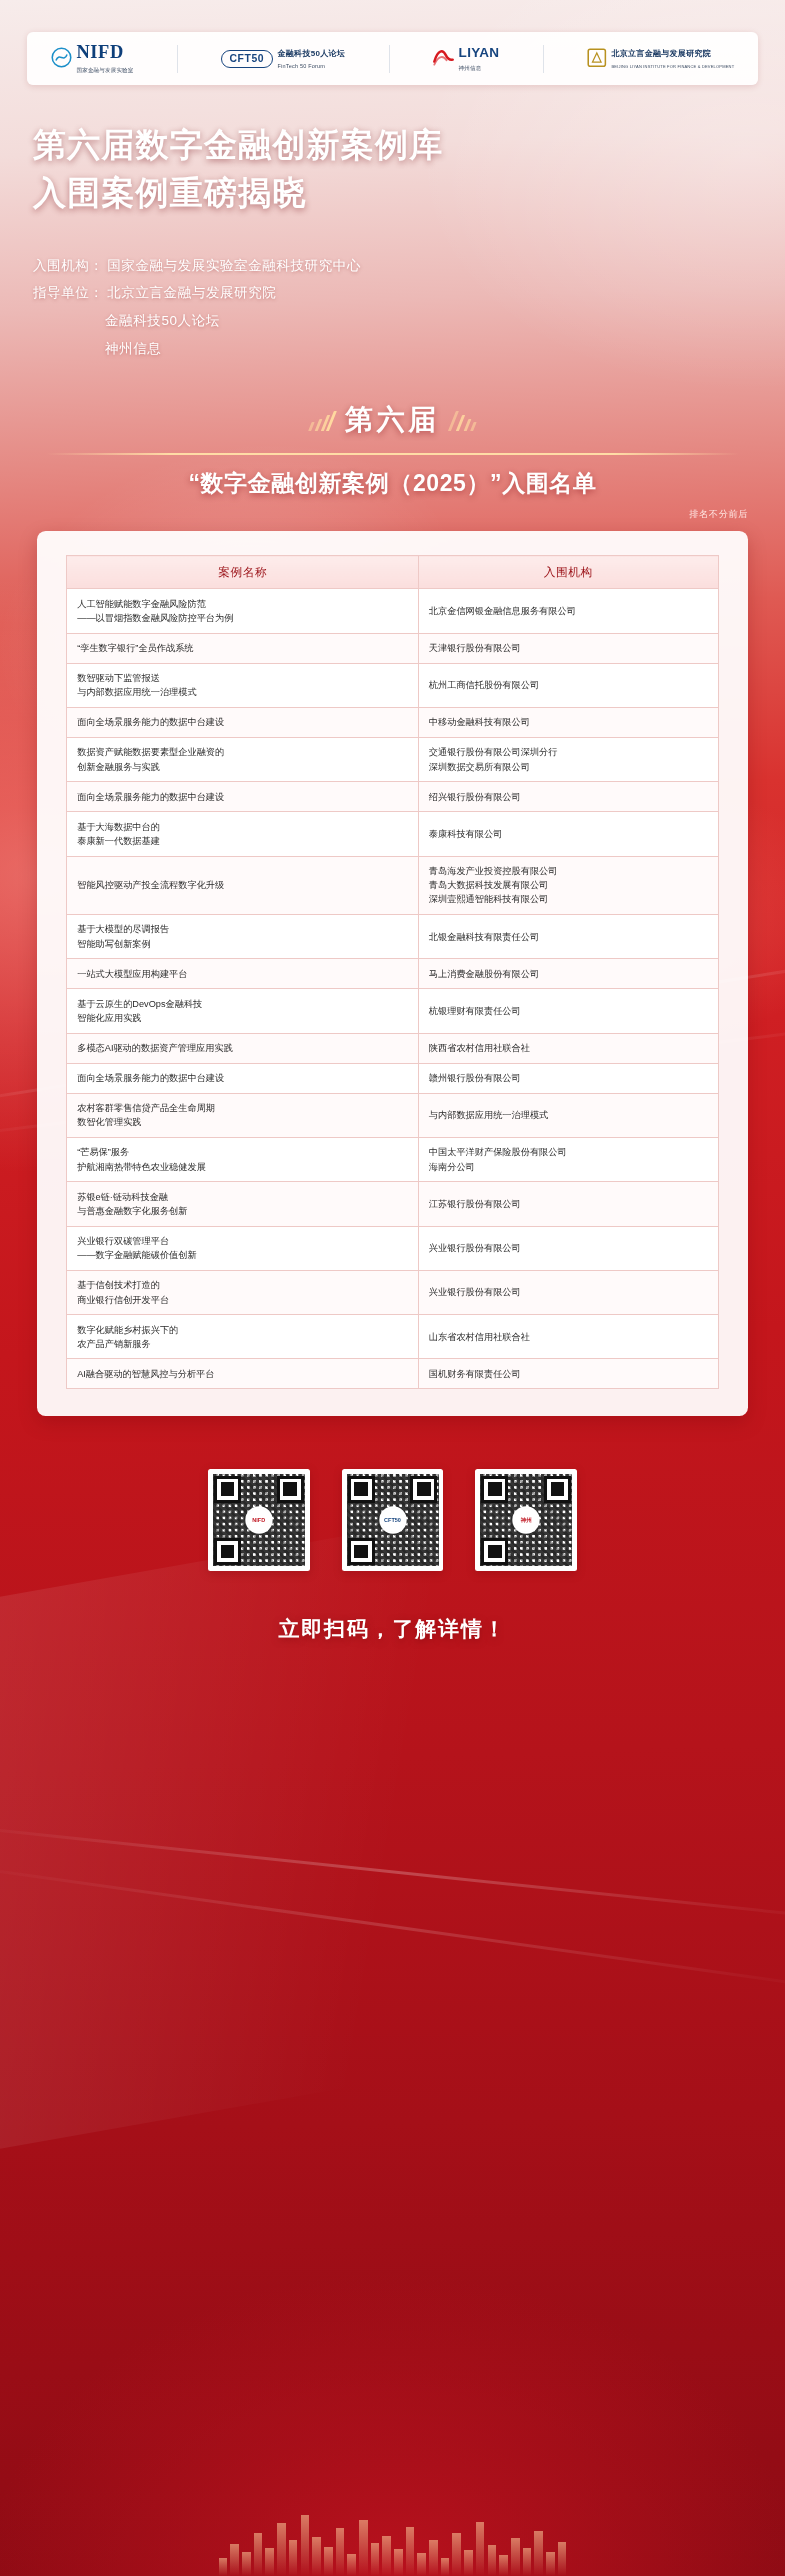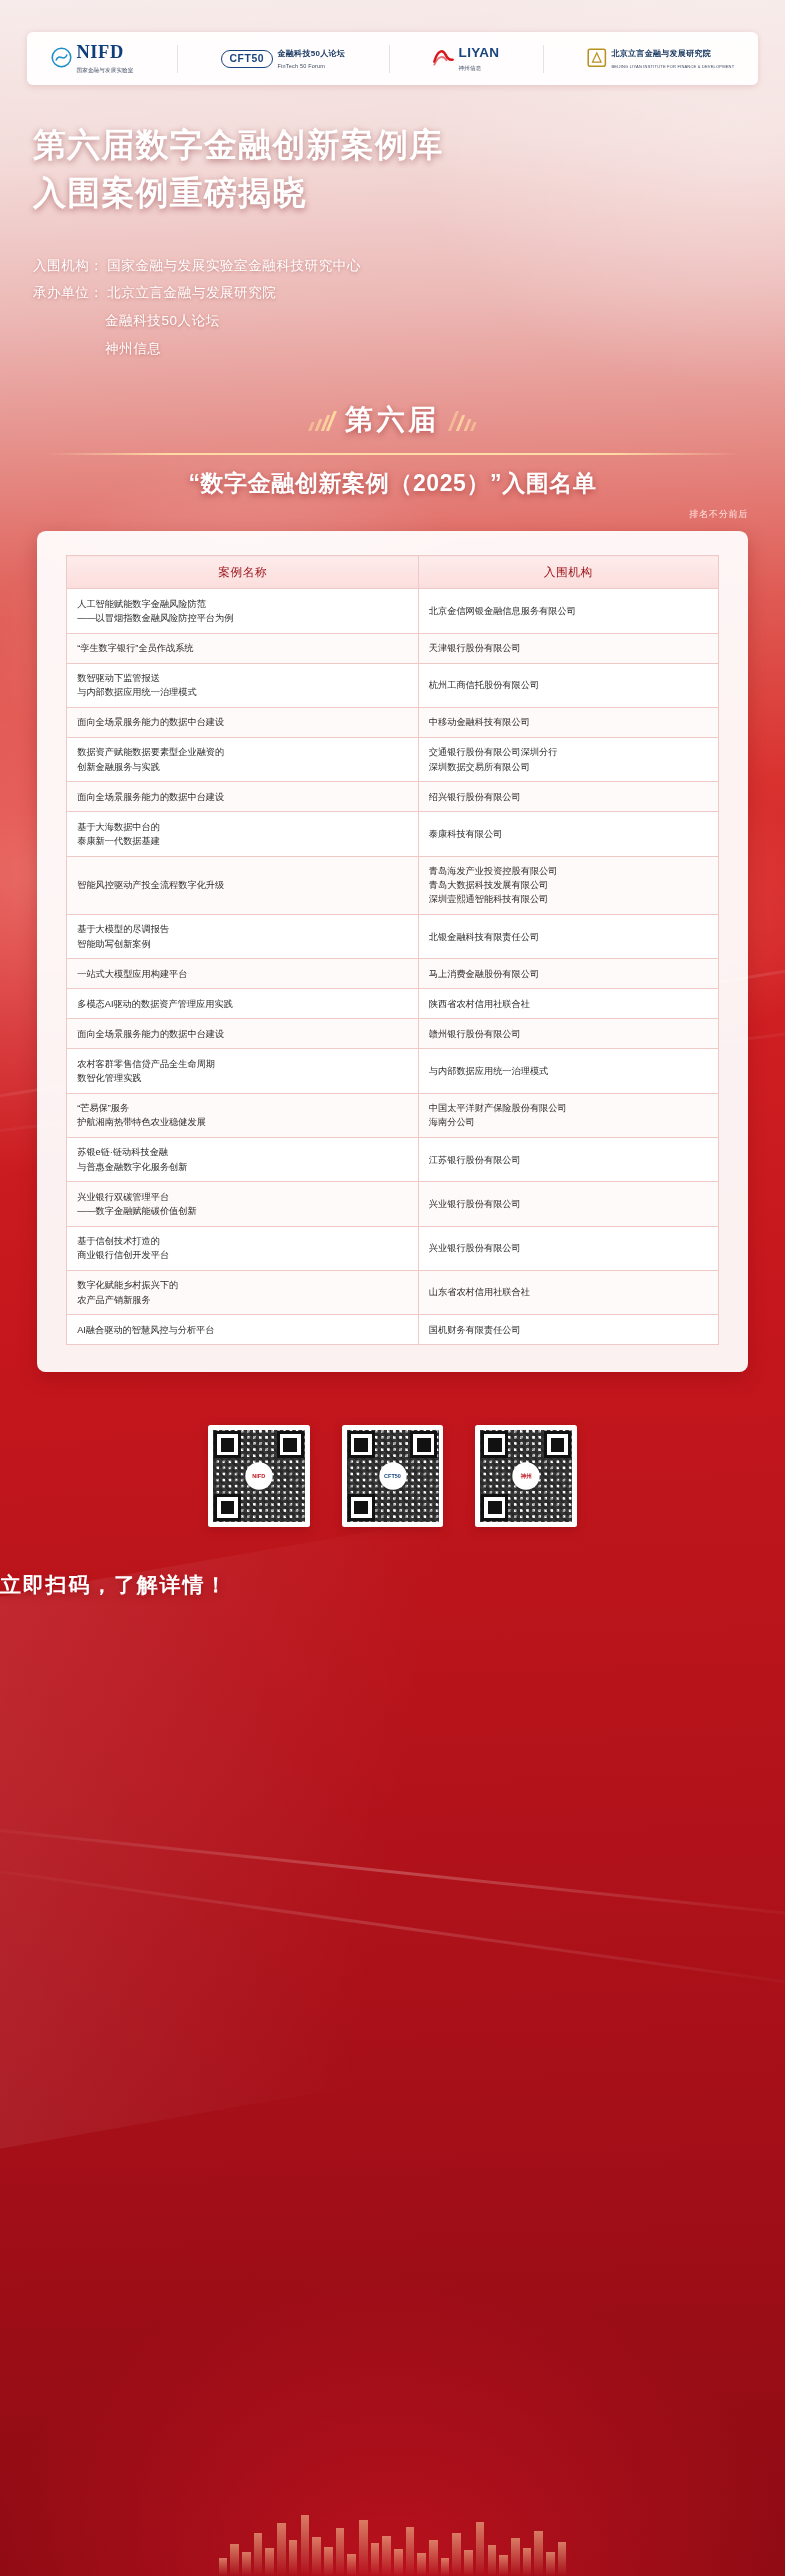--- a/index.html
+++ b/index.html
@@ -178,21 +178,21 @@
   .qr .center{
     position:absolute;left:50%;top:50%;transform:translate(-50%,-50%);
     width:23px;height:23px;border-radius:50%;background:#fff;
     border:1.2px solid #fff;display:flex;align-items:center;justify-content:center;
     font-size:5.5px;font-weight:bold;color:#c01722;text-align:center;line-height:1;
     box-shadow:0 0 0 1.2px #fff;
   }
   .qr .center.blue{color:#17457f;}
 
   .cta{
-    position:relative;color:#fff;font-weight:bold;
+    position:relative;text-align:center;color:#fff;font-weight:bold;
     font-size:21px;letter-spacing:1.8px;margin-top:44px;
     text-shadow:0 1.8px 7.4px rgba(120,0,10,.5);
   }
   .skyline{
     position:absolute;left:0;right:0;bottom:0;height:74px;
     display:flex;align-items:flex-end;justify-content:center;gap:3.1px;
     opacity:.55;
   }
   .skyline i{display:block;width:8.6px;background:linear-gradient(180deg,#ffd3a0,rgba(255,211,160,0));}
 </style>
@@ -267,21 +267,21 @@
   <div class="headline">
     <div class="l1">第六届数字金融创新案例库</div>
     <div class="l2">入围案例重磅揭晓</div>
   </div>
 
   <div class="org">
     <div>
       <span class="lbl">入围机构：</span><span>国家金融与发展实验室金融科技研究中心</span>
     </div>
     <div>
-      <span class="lbl">承办单位：</span><span>北京立言金融与发展研究院</span>
+      <span class="lbl">指导单位：</span><span>北京立言金融与发展研究院</span>
     </div>
     <div class="indent"><span>金融科技50人论坛</span></div>
     <div class="indent"><span>神州信息</span></div>
   </div>
 
   <div class="sixth-wrap">
     <div class="sixth">
       <span class="tick">
           <i></i>
           <i></i>
@@ -342,20 +342,24 @@
             <td class="name">智能风控驱动产投全流程数字化升级</td>
             <td class="org-cell">青岛海发产业投资控股有限公司<br>青岛大数据科技发展有限公司<br>深圳壹熙通智能科技有限公司</td>
           </tr>
           <tr>
             <td class="name">基于大模型的尽调报告<br>智能助写创新案例</td>
             <td class="org-cell">北银金融科技有限责任公司</td>
           </tr>
           <tr>
             <td class="name">一站式大模型应用构建平台</td>
             <td class="org-cell">马上消费金融股份有限公司</td>
+          </tr>
+          <tr>
+            <td class="name">基于云原生的DevOps金融科技<br>智能化应用实践</td>
+            <td class="org-cell">杭银理财有限责任公司</td>
           </tr>
           <tr>
             <td class="name">多模态AI驱动的数据资产管理应用实践</td>
             <td class="org-cell">陕西省农村信用社联合社</td>
           </tr>
           <tr>
             <td class="name">面向全场景服务能力的数据中台建设</td>
             <td class="org-cell">赣州银行股份有限公司</td>
           </tr>
           <tr>

